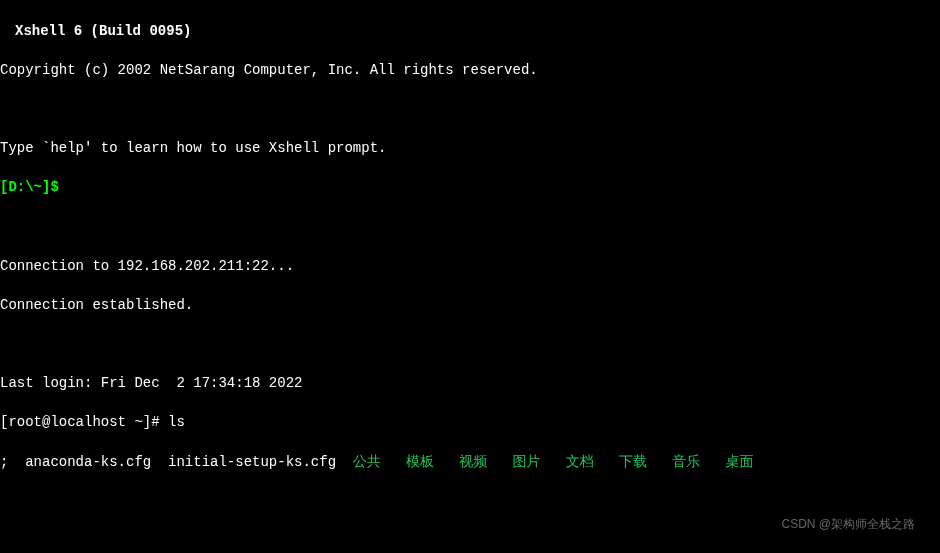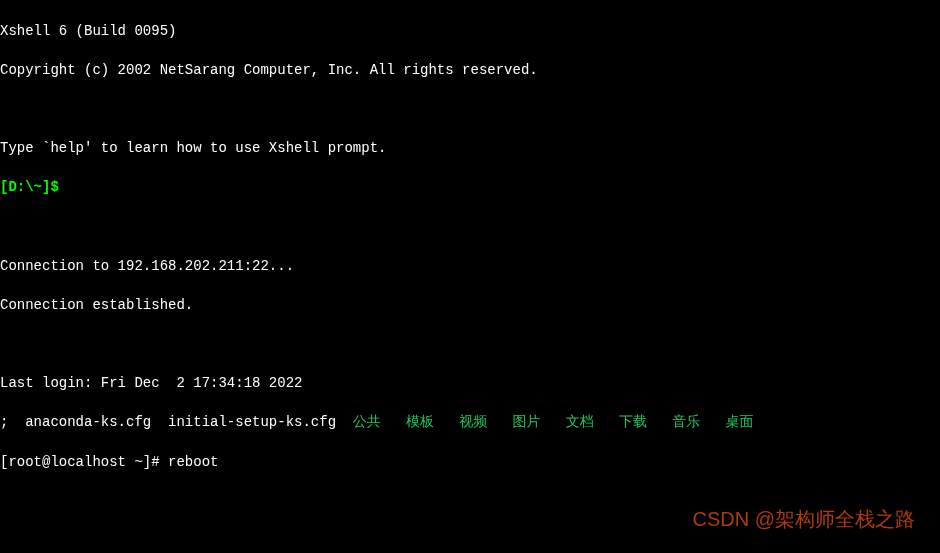--- a/index.html
+++ b/index.html
@@ -30,51 +30,52 @@
       color: #00ff00;
       font-weight: bold;
     }
     .dir-blue {
       color: #22c55e;
     }
     .white {
       color: #ffffff;
     }
     .bold {
-      font-weight: normal;
+      font-weight: bold;
+      padding-left: 15px;
     }
     .watermark {
       position: absolute;
       bottom: 20px;
       right: 25px;
-      color: #c2410c;
+      color: #737373;
       font-family: sans-serif;
-      font-size: 20px;
+      font-size: 12px;
       opacity: 0.9;
     }
     .inline {
       display: inline;
     }
   </style>
 </head>
 <body>
 
 <div class="terminal">
 <span class="line bold">Xshell 6 (Build 0095)</span>
 <span class="line">Copyright (c) 2002 NetSarang Computer, Inc. All rights reserved.</span>
 <span class="line"> </span>
 <span class="line">Type `help' to learn how to use Xshell prompt.</span>
 <span class="line"><span class="prompt-green">[D:\~]$ </span></span>
 <span class="line"> </span>
 <span class="line">Connection to 192.168.202.211:22...</span>
 <span class="line">Connection established.</span>
 <span class="line"> </span>
 <span class="line">Last login: Fri Dec  2 17:34:18 2022</span>
+<span class="line"><span class="white inline">[root@localhost ~]# </span><span class="white inline">ls</span></span>
 <span class="line"><span class="white inline">;  anaconda-ks.cfg  initial-setup-ks.cfg  </span><span class="dir-blue inline">公共</span><span>   </span><span class="dir-blue inline">模板</span><span>   </span><span class="dir-blue inline">视频</span><span>   </span><span class="dir-blue inline">图片</span><span>   </span><span class="dir-blue inline">文档</span><span>   </span><span class="dir-blue inline">下载</span><span>   </span><span class="dir-blue inline">音乐</span><span>   </span><span class="dir-blue inline">桌面</span></span>
-<span class="line"><span class="white inline">[root@localhost ~]# </span><span class="white inline">reboot</span></span>
 
 
 
 
 
 
 
 
 
 

